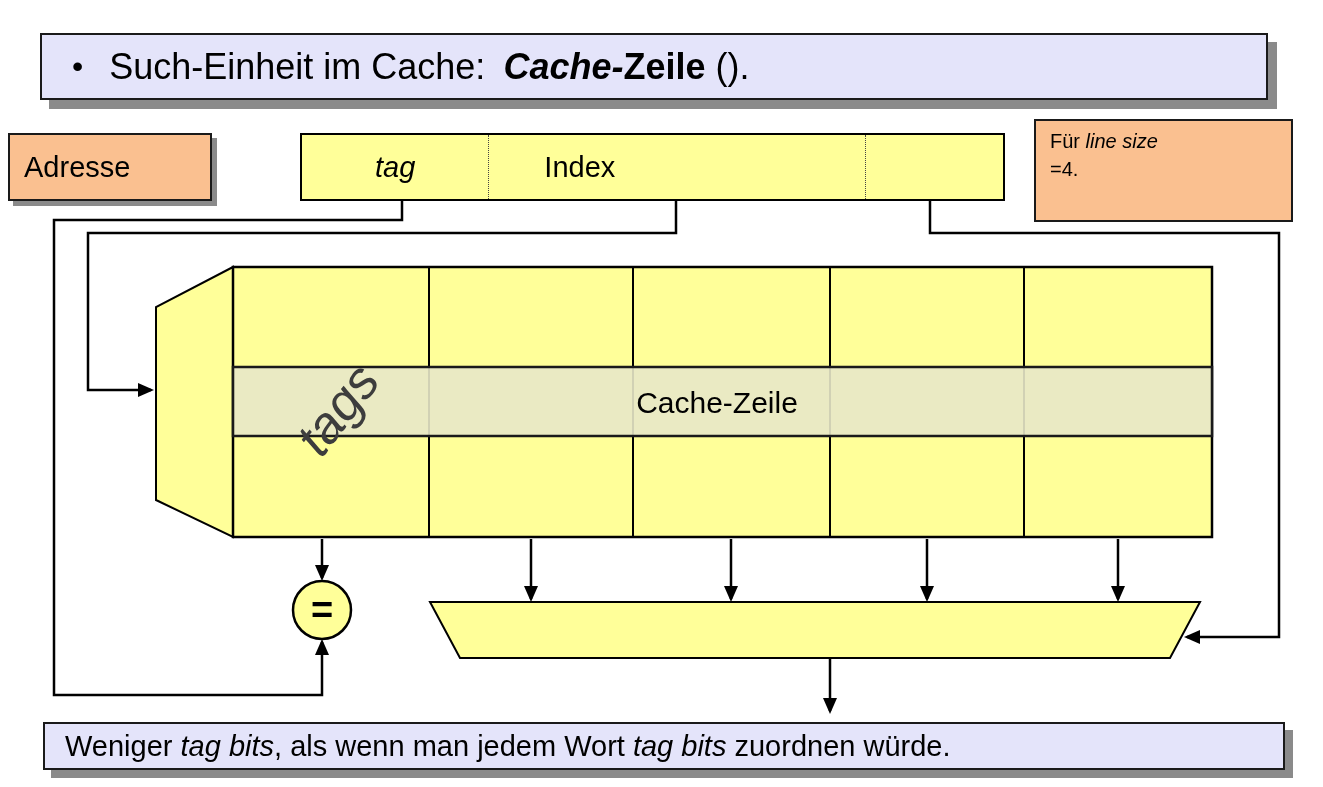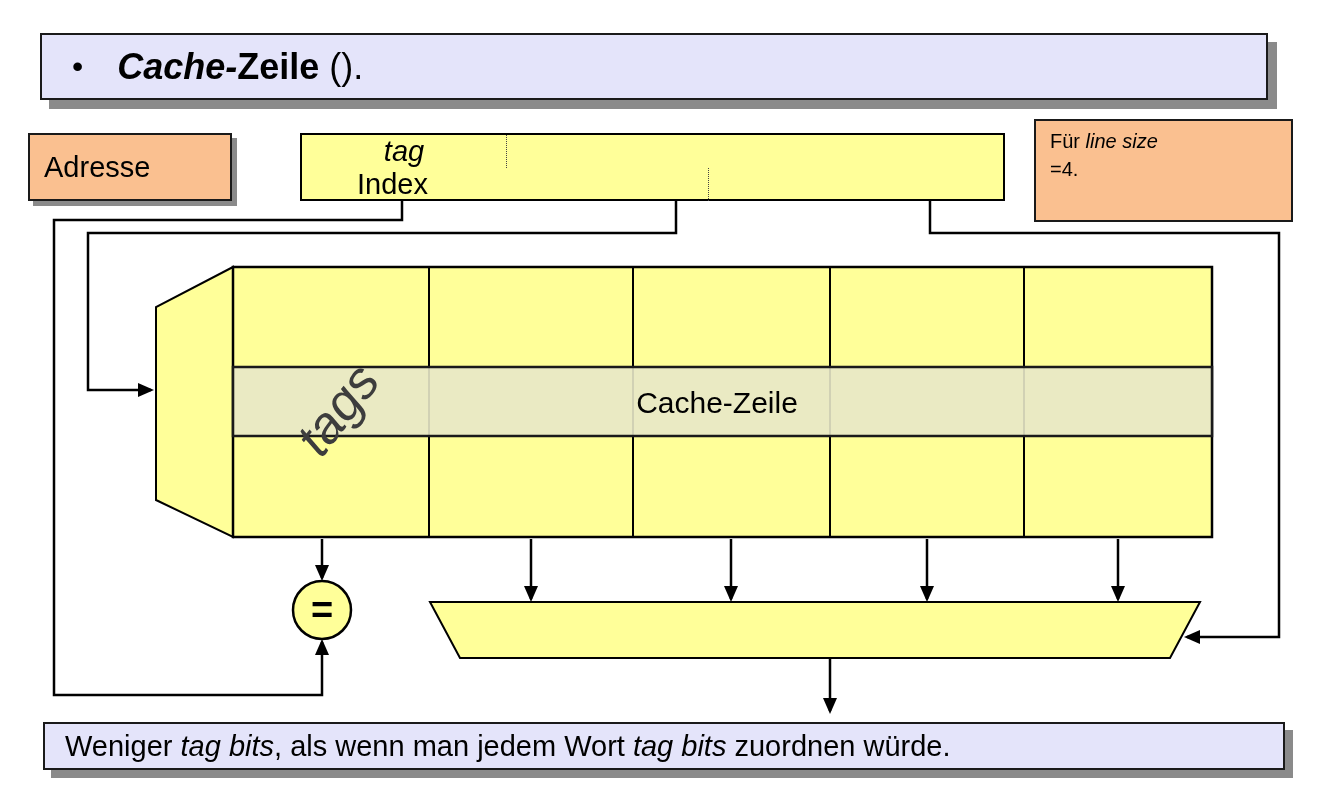--- a/index.html
+++ b/index.html
@@ -17,43 +17,43 @@
     display:flex;align-items:center;white-space:pre;
   }
   .shadow-lg{box-shadow:9px 9px 0 0 #8a8a8a;}
   .shadow-md{box-shadow:8px 8px 0 0 #8a8a8a;}
   .shadow-sm{box-shadow:5px 5px 0 0 #8a8a8a;}
   .title-box{left:40px;top:33px;width:1228px;height:67px;font-size:36px;}
   .title-box .bullet{margin:0 26px 0 30px;font-size:32px;}
   .bi{font-weight:bold;font-style:italic;margin-left:8px;}
   .b{font-weight:bold;text-align:center;}
   .i{font-style:italic;}
-  .adresse-box{left:28px;top:133px;width:204px;height:68px;font-size:29px;padding-left:14px;}
+  .adresse-box{left:8px;top:133px;width:204px;height:68px;font-size:29px;padding-left:14px;}
   .addr-field{
     left:300px;top:133px;width:705px;height:68px;background:#FFFF99;
-    border:2px solid #000;display:flex;align-items:stretch;flex-direction:column;
+    border:2px solid #000;display:flex;align-items:stretch;
   }
   .addr-sec{display:flex;align-items:center;justify-content:center;font-size:29px;white-space:pre;}
   .sec-tag{width:204px;border-right:1px dotted #444;font-style:italic;}
   .sec-index{width:351px;border-right:1px dotted #444;justify-content:flex-start;padding-left:55px;}
   .sec-offset{width:150px;}
   .linesize-box{
     left:1034px;top:119px;width:259px;height:103px;font-size:20px;
     padding:6px 0 0 14px;line-height:1.42;display:block;white-space:pre-line;
   }
   .footer-box{left:43px;top:722px;width:1242px;height:48px;font-size:29px;padding-left:20px;}
   svg text{font-family:"Liberation Sans",sans-serif;}
 </style>
 </head>
 <body>
 
 <div id="slide">
 
   <div class="abs panel shadow-lg title-box">
-    <span class="bullet">•</span><span class="bi">Cache-</span><span class="b">Zeile</span><span> (</span><span>).</span>
+    <span class="bullet">•</span><span>Such-Einheit im Cache: </span><span class="bi">Cache-</span><span class="b">Zeile</span><span> (</span><span>).</span>
   </div>
 
   <div class="abs note shadow-sm adresse-box">
     <span>Adresse</span>
   </div>
 
   <div class="abs addr-field">
     <div class="addr-sec sec-tag">
       <span>tag</span>
     </div>

